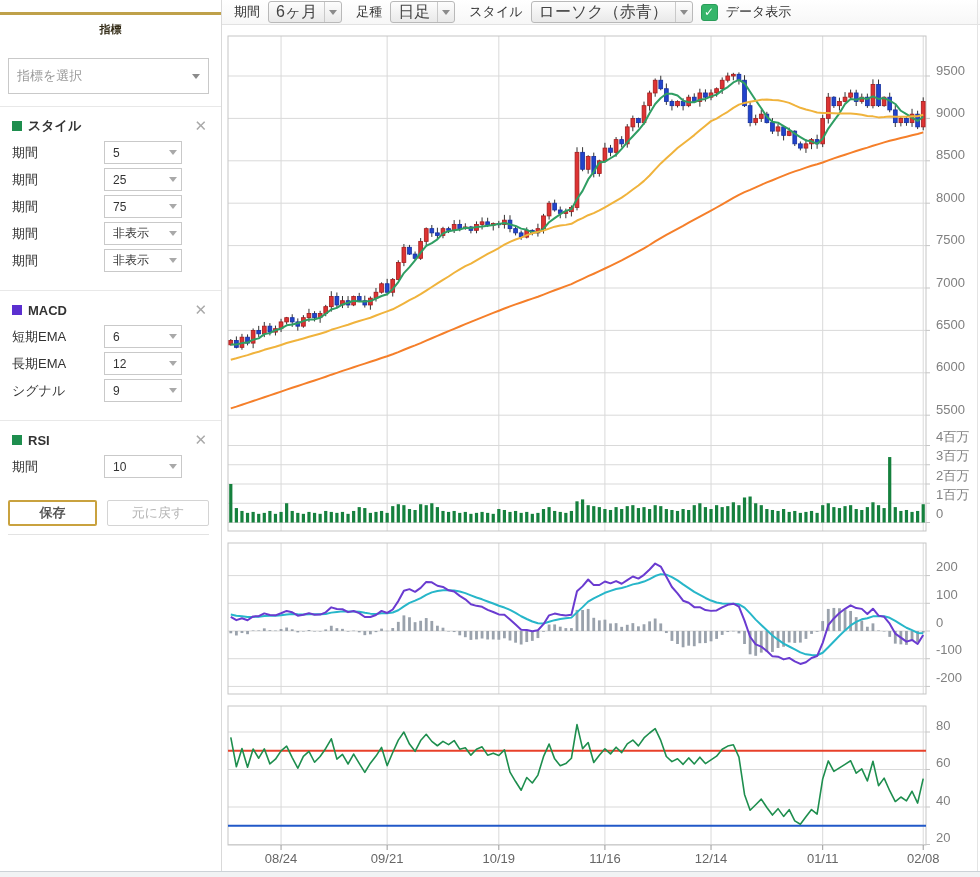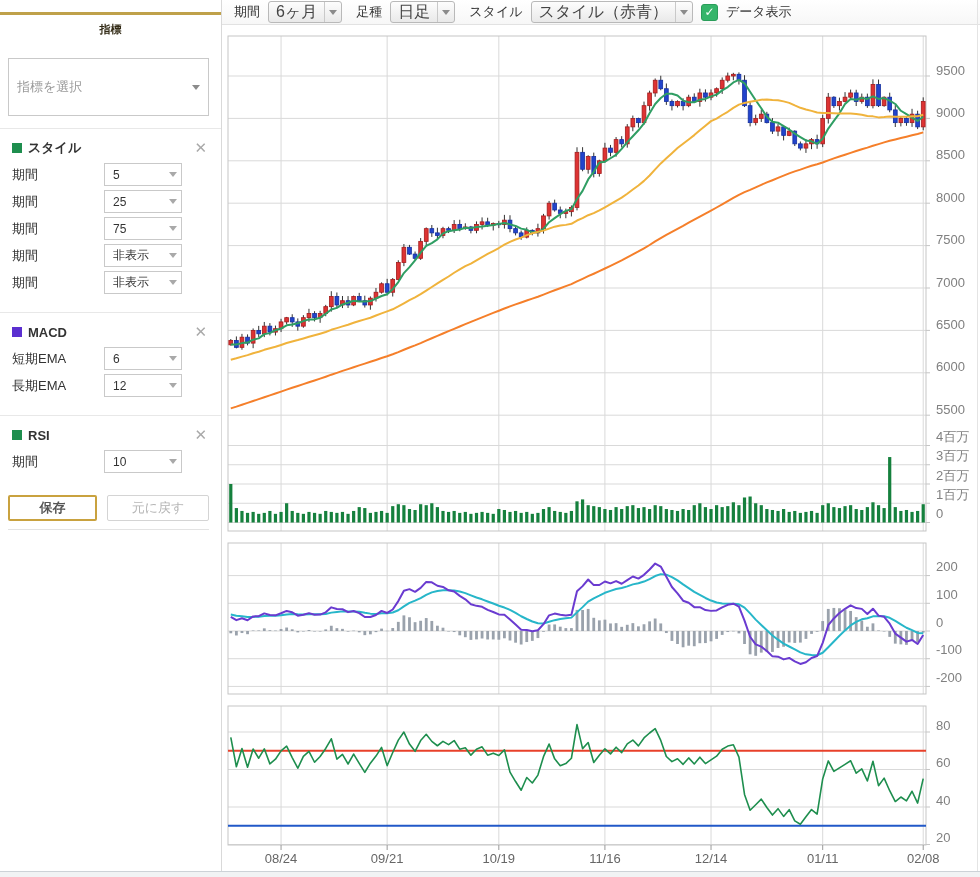--- a/index.html
+++ b/index.html
@@ -20,21 +20,21 @@
   .checkbox{width:15px;height:15px;border-radius:3px;background:#35b56a;border:1px solid #2a9d5a;
     color:#fff;font-size:12px;line-height:15px;text-align:center;font-weight:bold;cursor:pointer;}
   
   #sidebar{position:absolute;left:0;top:0;width:222px;height:871px;background:#fff;z-index:3;
     border-right:1px solid #d9d9d9;box-sizing:border-box;font-size:13px;color:#333;}
   #tabs{display:flex;margin-top:12px;height:32px;}
   .tab{flex:1;display:flex;align-items:center;justify-content:center;font-size:11px;cursor:pointer;}
   .tab.active{font-weight:bold;color:#332b16;border-top:3px solid #bfa14a;background:#fff;}
   .tab.inactive{color:#1f5fbf;background:#f9f3de;border-top:3px solid #f9f3de;border-bottom:1px solid #eee;}
   .select-wide{margin:14px 12px 0 8px;height:24px;border:1px solid #c9c9c9;background:#fff;
-    display:flex;align-items:center;justify-content:space-between;padding:16px 8px;color:#999;cursor:pointer;}
+    display:flex;align-items:center;justify-content:space-between;padding:5px 8px;color:#999;cursor:pointer;}
   .section{margin-top:12px;border-top:1px solid #e8e8e8;padding:10px 12px 4px 12px;}
   .sec-head{display:flex;align-items:center;margin-bottom:4px;}
   .swatch{width:10px;height:10px;margin-right:6px;display:inline-block;}
   .sec-title{font-weight:bold;flex:1;}
   .close-x{color:#a9a9a9;font-size:15px;cursor:pointer;padding:0 2px;}
   .row{display:flex;align-items:center;height:27px;}
   .row-label{width:92px;}
   .dd-small{display:inline-flex;align-items:center;justify-content:space-between;width:64px;height:21px;
     border:1px solid #c9c9c9;background:#fff;padding:0 4px 0 8px;font-size:12px;color:#333;cursor:pointer;}
   .dd-small .caret{border-top-color:#a9a9a9;}
@@ -697,21 +697,21 @@
   <span class="tb-label">足種</span>
   <span class="dd">
     <span class="dd-val">日足</span>
     <span class="dd-sep"></span>
     <span class="dd-caret">
           <span class="caret"></span>
         </span>
   </span>
   <span class="tb-label">スタイル</span>
   <span class="dd">
-    <span class="dd-val">スタイル（赤青）</span>
+    <span class="dd-val">ローソク（赤青）</span>
     <span class="dd-sep"></span>
     <span class="dd-caret">
           <span class="caret"></span>
         </span>
   </span>
   <span class="checkbox">✓</span>
   <span>データ表示</span>
 </div>
 
 <div id="sidebar">
@@ -779,20 +779,27 @@
             <span class="caret"></span>
           </span>
         </div>
     <div class="row">
           <span class="row-label">長期EMA</span>
       <span class="dd-small">
             <span>12</span>
             <span class="caret"></span>
           </span>
         </div>
+    <div class="row">
+          <span class="row-label">シグナル</span>
+      <span class="dd-small">
+            <span>9</span>
+            <span class="caret"></span>
+          </span>
+        </div>
   </div>
 
   <div class="section">
     <div class="sec-head">
       <span class="swatch" style="background:#1e8e4e"></span>
       <span class="sec-title">RSI</span>
       <span class="close-x">✕</span>
     </div>
     <div class="row">
           <span class="row-label">期間</span>

